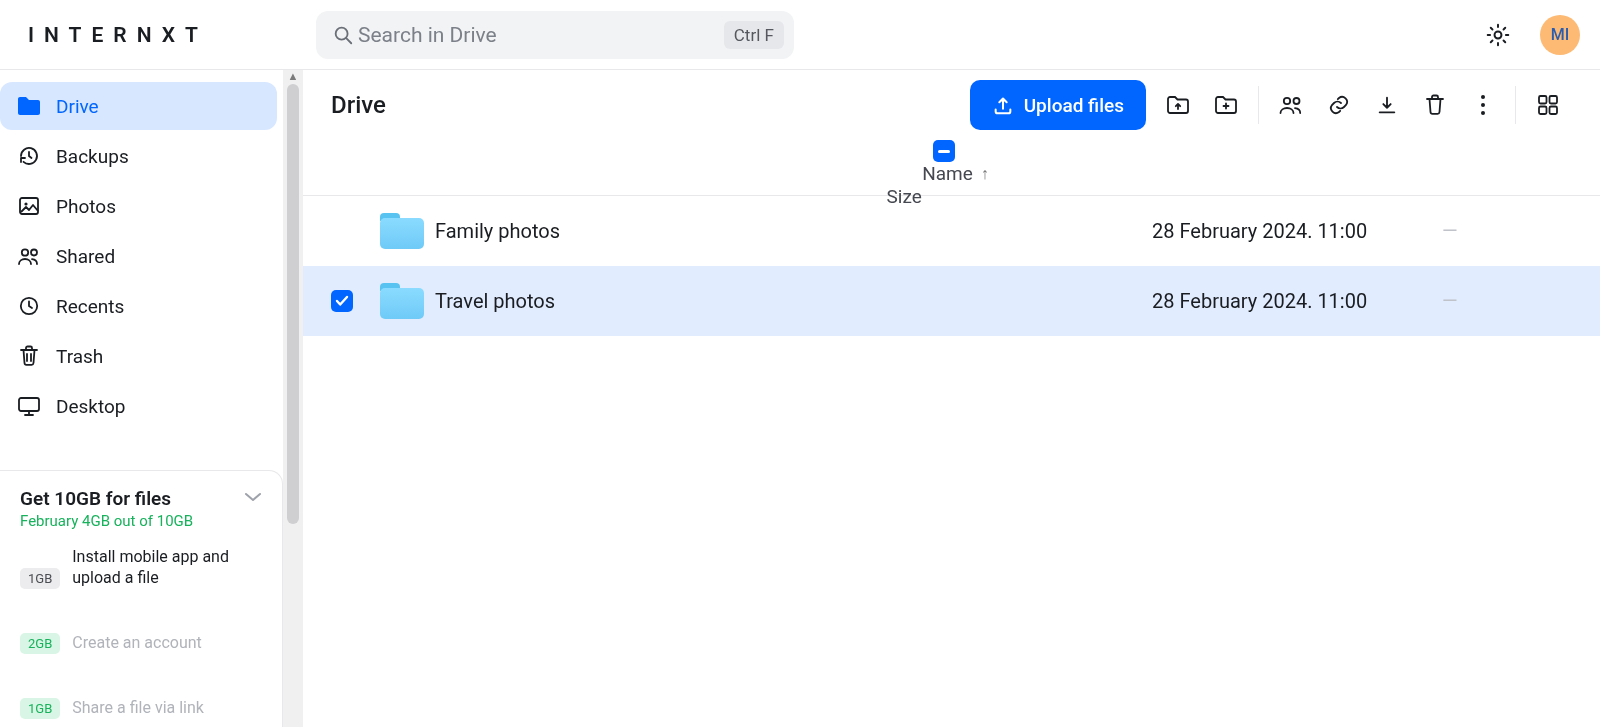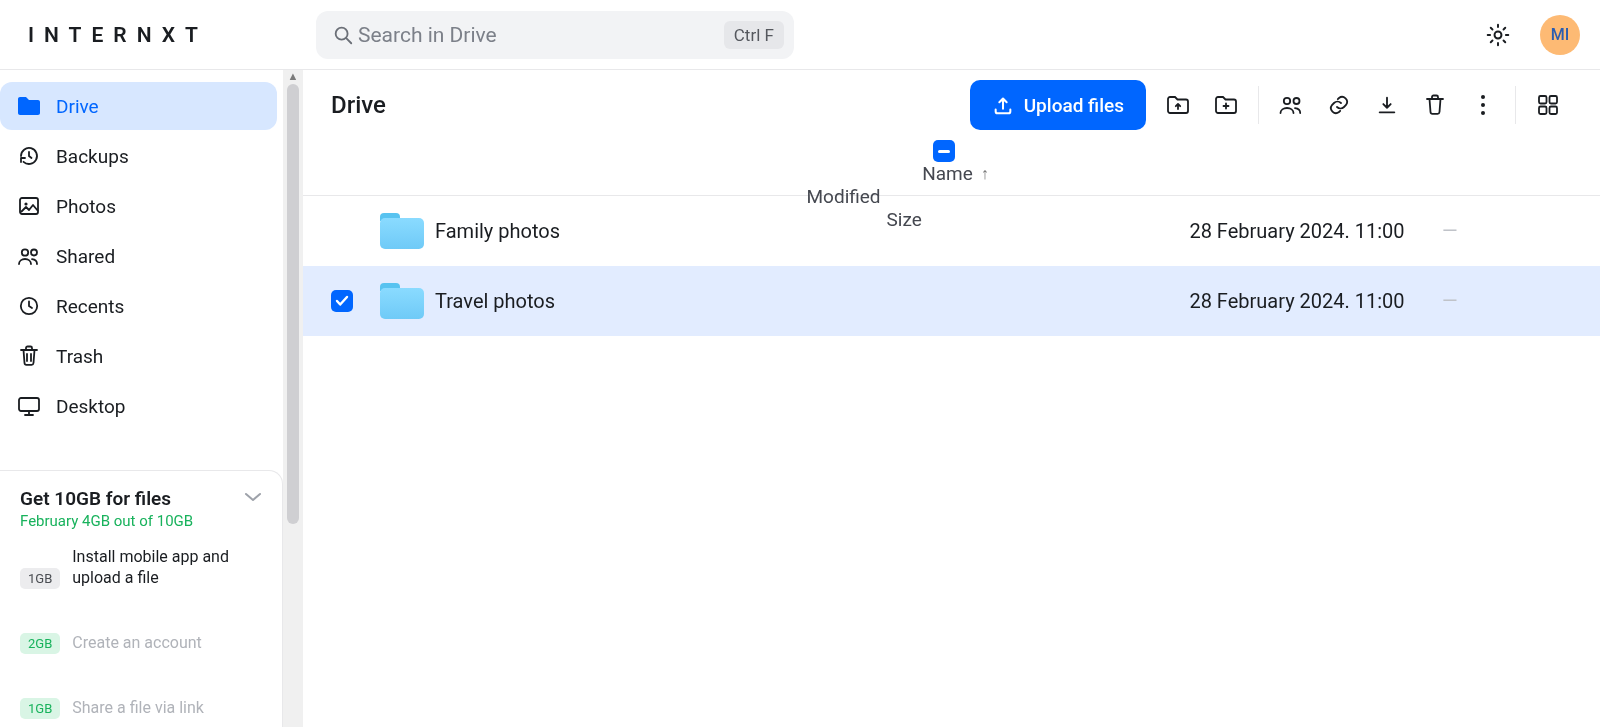--- a/index.html
+++ b/index.html
@@ -65,21 +65,21 @@
   .col-name{flex:1;display:flex;align-items:center;gap:8px;padding-left:8px;}
   .col-mod{width:290px;}
   .col-size{width:130px;}
   .sort-arrow{font-size:16px;color:#777;}
 
   .row{display:flex;align-items:center;height:70px;padding:0 28px;font-size:20px;border-bottom:1px solid transparent;}
   .row.selected{background:var(--row-sel);}
   .rcheck{width:38px;display:flex;align-items:center;}
   .ricon{width:66px;display:flex;justify-content:center;}
   .rname{flex:1;}
-  .rmod{width:290px;text-align:center;}
+  .rmod{width:290px;}
   .rsize{width:130px;color:#c0c3c9;}
 
   
   .checkbox{width:22px;height:22px;border-radius:5px;display:flex;align-items:center;justify-content:center;}
   .cb-partial{background:var(--blue);}
   .cb-partial::after{content:"";width:12px;height:3px;background:#fff;border-radius:2px;}
   .cb-checked{background:var(--blue);}
   .cb-empty{border:2px solid transparent;}
 
   .folder{width:44px;height:36px;position:relative;}
@@ -308,21 +308,20 @@
     </div>
 
     <div class="thead">
       <div class="col-check">
         <div class="checkbox cb-partial"></div>
       </div>
       <div class="col-name">
         <span>Name</span>
         <span class="sort-arrow">↑</span>
       </div>
-      <div class="col-mod">Modified</div>
       <div class="col-size">Size</div>
     </div>
 
     <div class="row">
       <div class="rcheck">
           <div class="checkbox cb-empty"></div>
         </div>
       <div class="ricon">
           <div class="folder"></div>
         </div>

